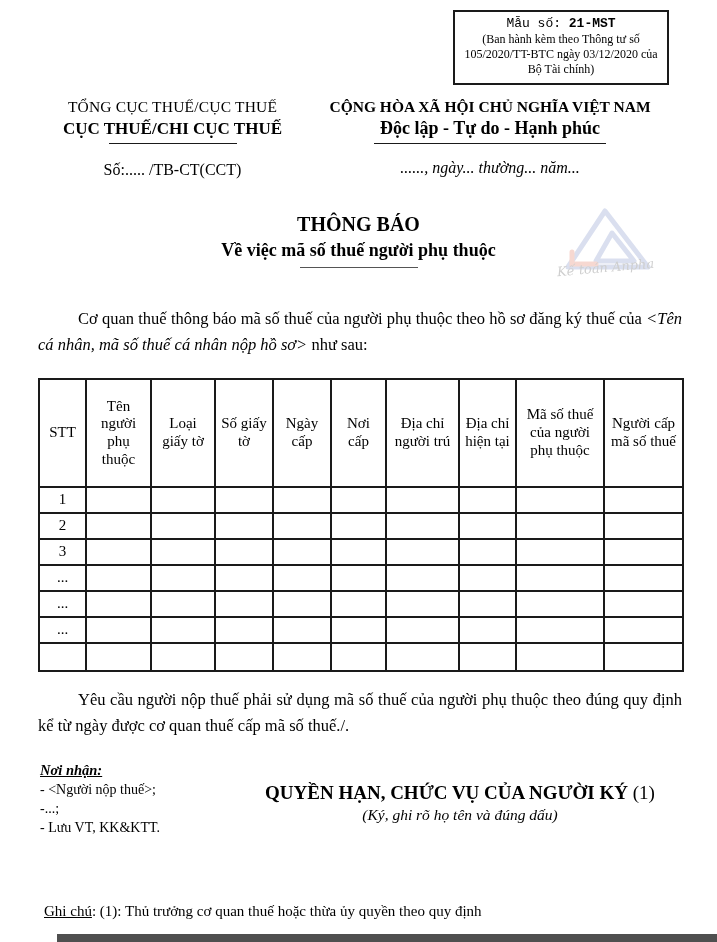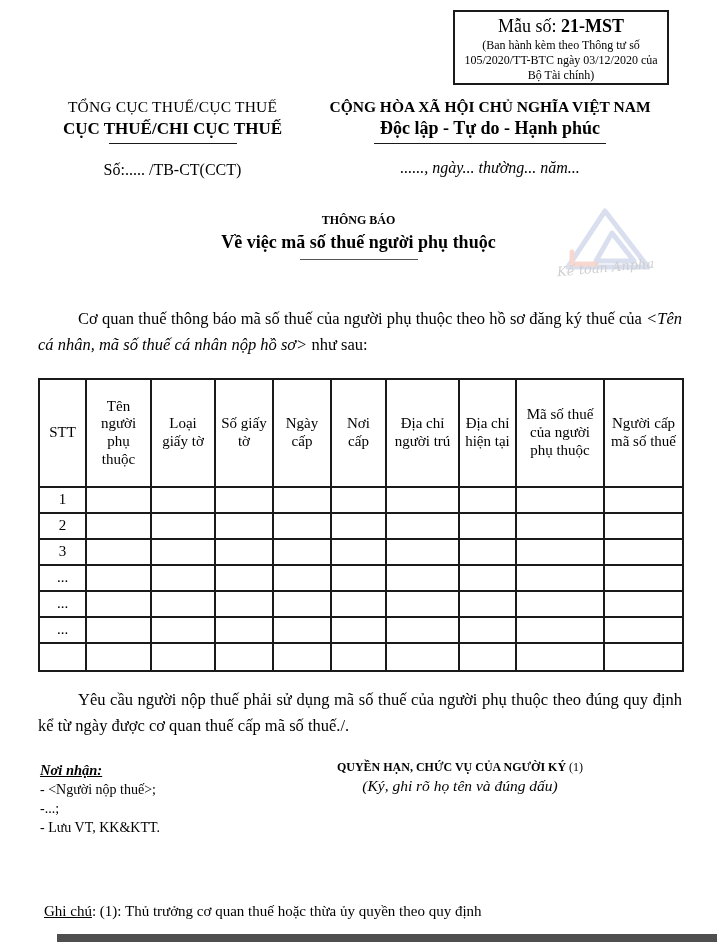--- a/index.html
+++ b/index.html
@@ -14,21 +14,21 @@
   }
 
   
   .form-box {
     position: absolute; left: 453px; top: 10px;
     width: 216px; height: 75px;
     border: 2px solid #1a1a1a;
     text-align: center;
     padding-top: 4px;
   }
-  .fb-line1 { font-size: 18px; }
+  .fb-line1 { font-size: 13px; font-family: Liberation Mono, monospace; }
   .fb-line1 b { font-weight: bold; }
   .fb-line2 { font-size: 12px; line-height: 1.25; padding: 1px 6px 0 6px; }
 
   
   .header-row { position: absolute; top: 98px; left: 0; width: 717px; }
   .header-left {
     position: absolute; left: 40px; top: 0; width: 265px; text-align: center;
   }
   .header-right {
     position: absolute; left: 300px; top: 0; width: 380px; text-align: center;
@@ -38,21 +38,21 @@
   .hr1 { font-size: 15.5px; font-weight: bold; }
   .hr2 { font-size: 18px; font-weight: bold; margin-top: 2px; }
   .hrule { height: 0; border-bottom: 1.5px solid #1a1a1a; margin: 4px auto 0 auto; }
   .hrule-left { width: 128px; }
   .hrule-right { width: 232px; }
   .so-line { font-size: 16px; margin-top: 17px; }
   .date-line { font-size: 16px; font-style: italic; margin-top: 15px; }
 
   
   .title-block { position: absolute; top: 213px; left: 0; width: 717px; text-align: center; }
-  .t1 { font-size: 12px; font-weight: bold; }
+  .t1 { font-size: 20px; font-weight: bold; }
   .t2 { font-size: 18px; font-weight: bold; margin-top: 4px; }
   .t-rule { width: 118px; border-bottom: 1.5px solid #555; margin: 6px auto 0 auto; }
 
   
   .watermark {
     position: absolute; left: 548px; top: 205px; width: 115px; height: 80px;
     opacity: 0.55; pointer-events: none;
   }
   .wm-text {
     position: absolute; left: 0; top: 55px; width: 115px;
@@ -85,21 +85,21 @@
   table.dep th { font-weight: normal; height: 108px; }
   table.dep td { height: 26px; font-size: 15px; }
   table.dep tr:last-child td { height: 28px; }
 
   
   .footer-row { position: absolute; top: 760px; left: 0; width: 717px; }
   .recipients { position: absolute; left: 40px; top: 2px; width: 240px; }
   .rec-title { font-size: 14.5px; font-weight: bold; font-style: italic; text-decoration: underline; }
   .rec-line { font-size: 14px; margin-top: 3px; }
   .sign-block { position: absolute; left: 250px; top: 0; width: 420px; text-align: center; }
-  .sign-title { font-size: 12px; font-weight: bold; }
+  .sign-title { font-size: 19px; font-weight: bold; margin-top: 22px; }
   .sign-title .norm { font-weight: normal; }
   .sign-sub { font-size: 15.5px; font-style: italic; margin-top: 2px; }
 
   
   .note { position: absolute; left: 44px; top: 903px; font-size: 15px; }
   .note-label { text-decoration: underline; }
 
   
   .bottom-bar {
     position: absolute; left: 57px; top: 934px;

